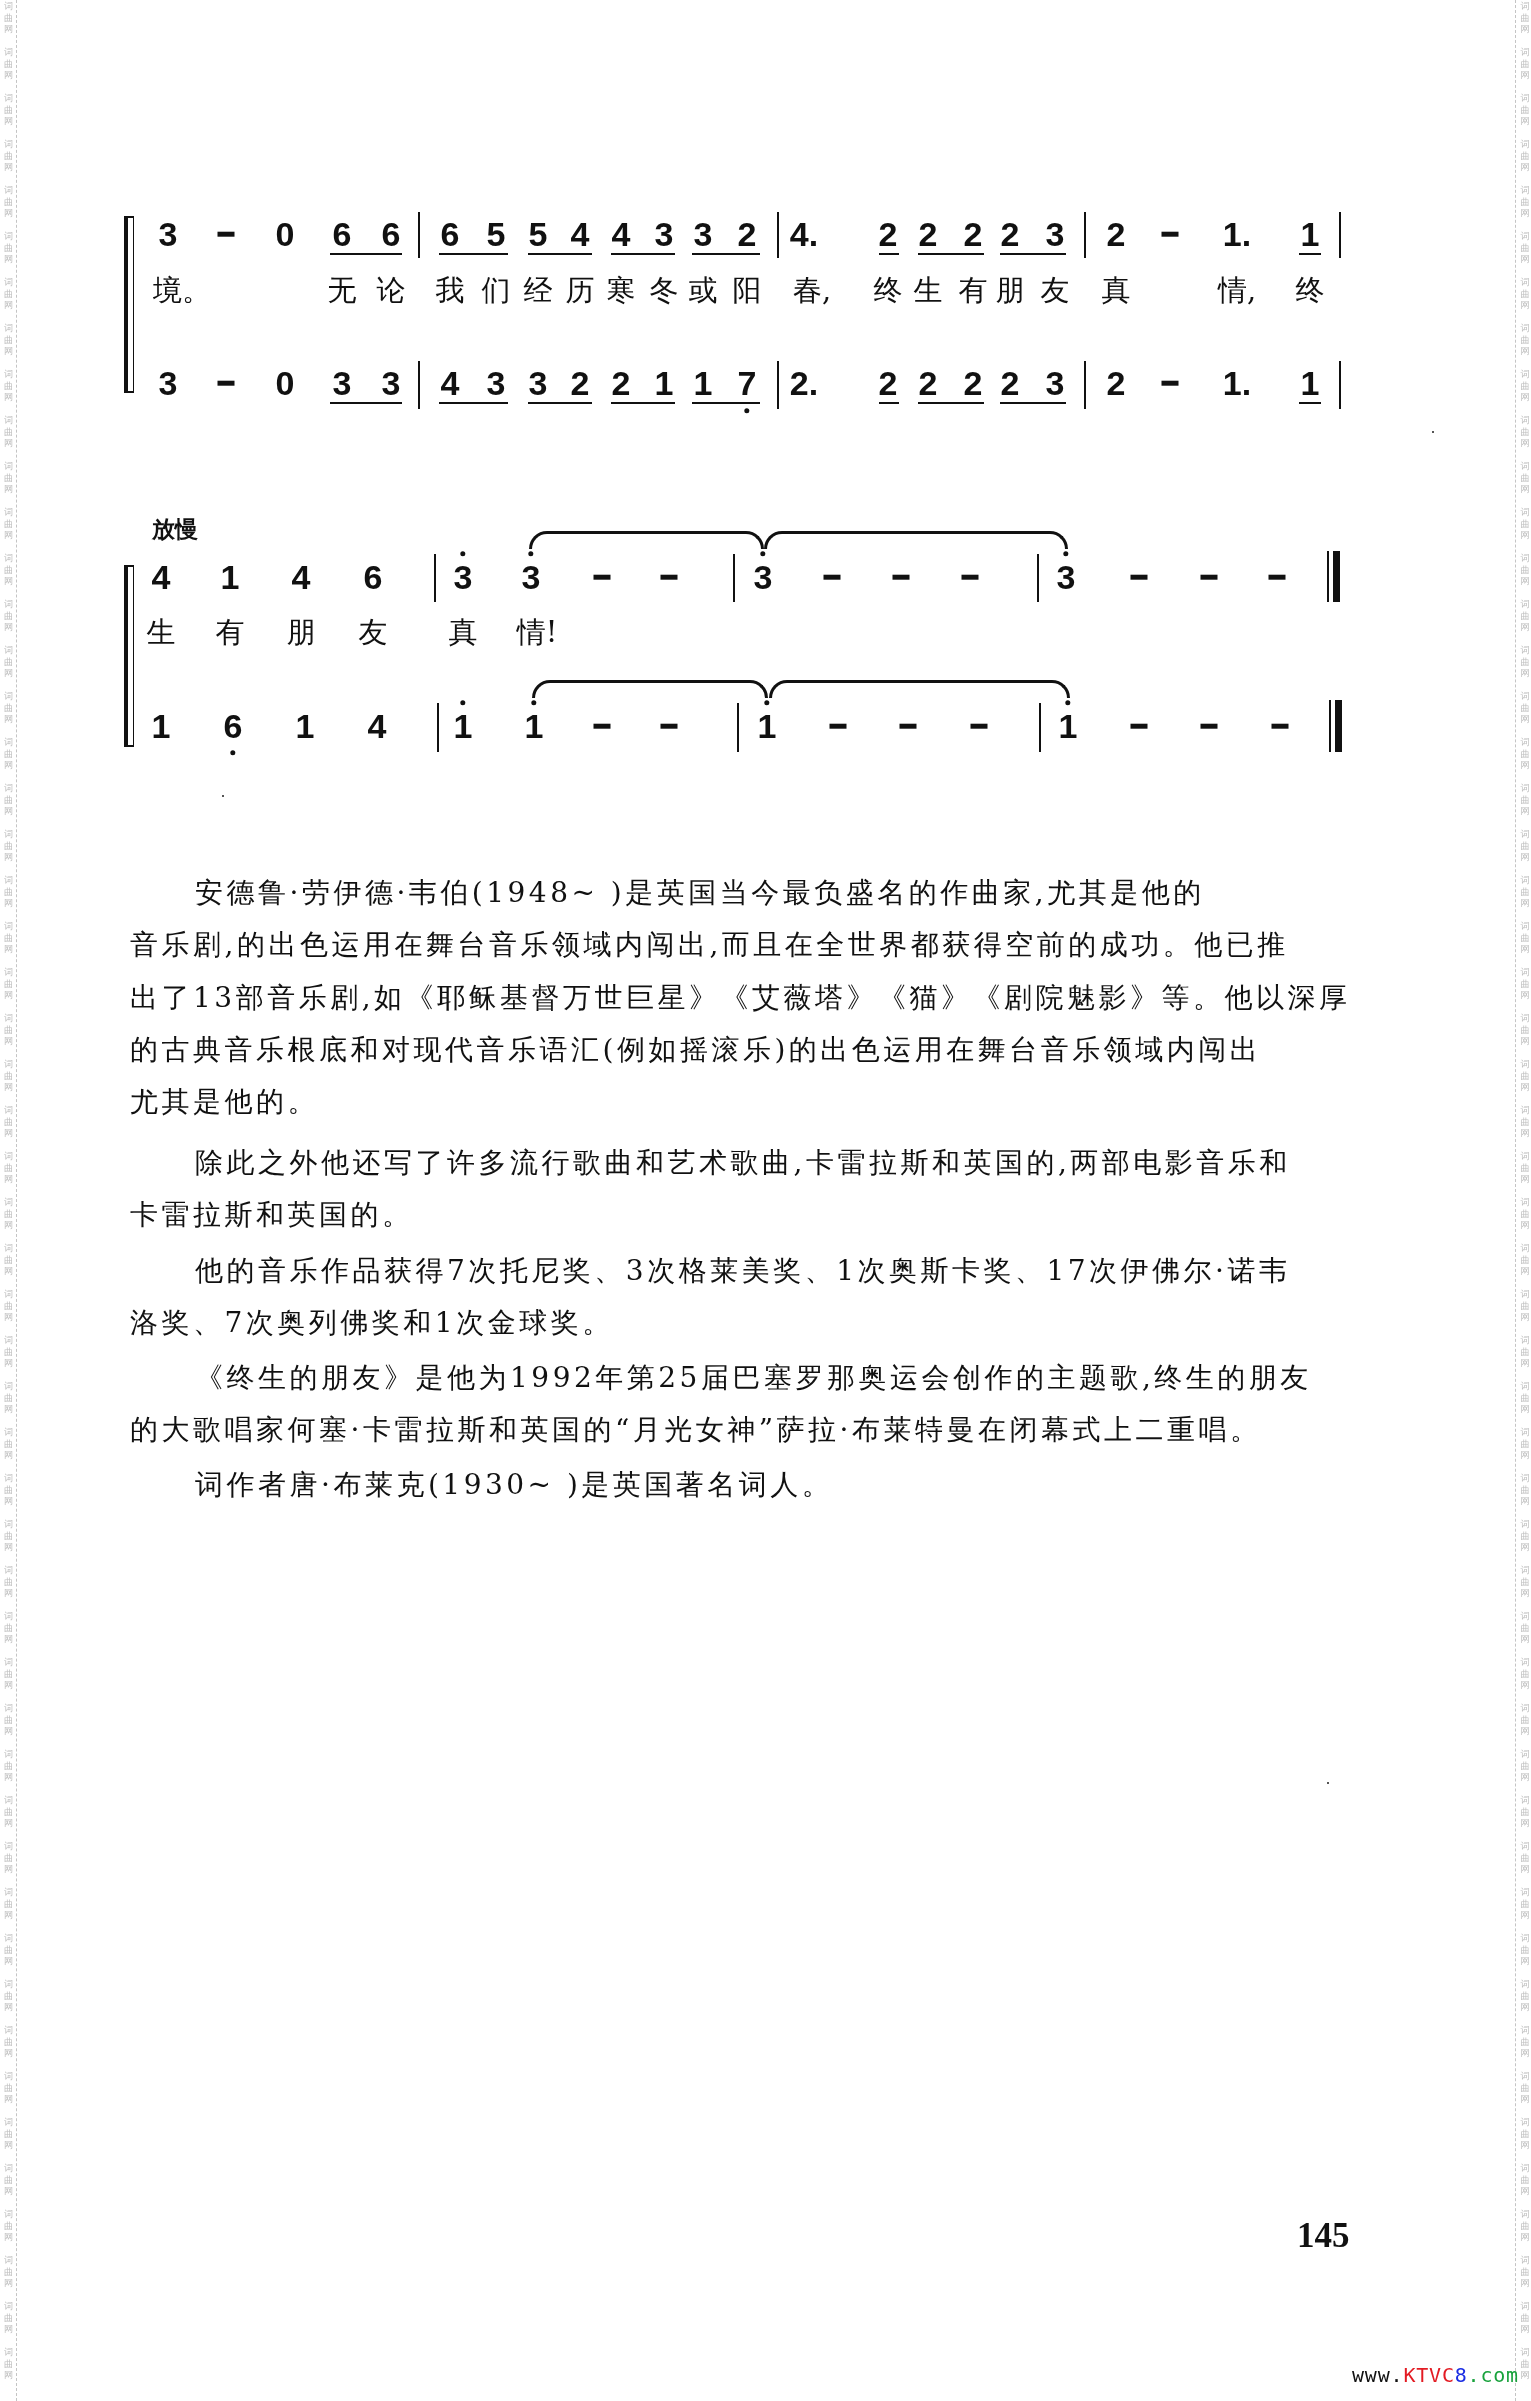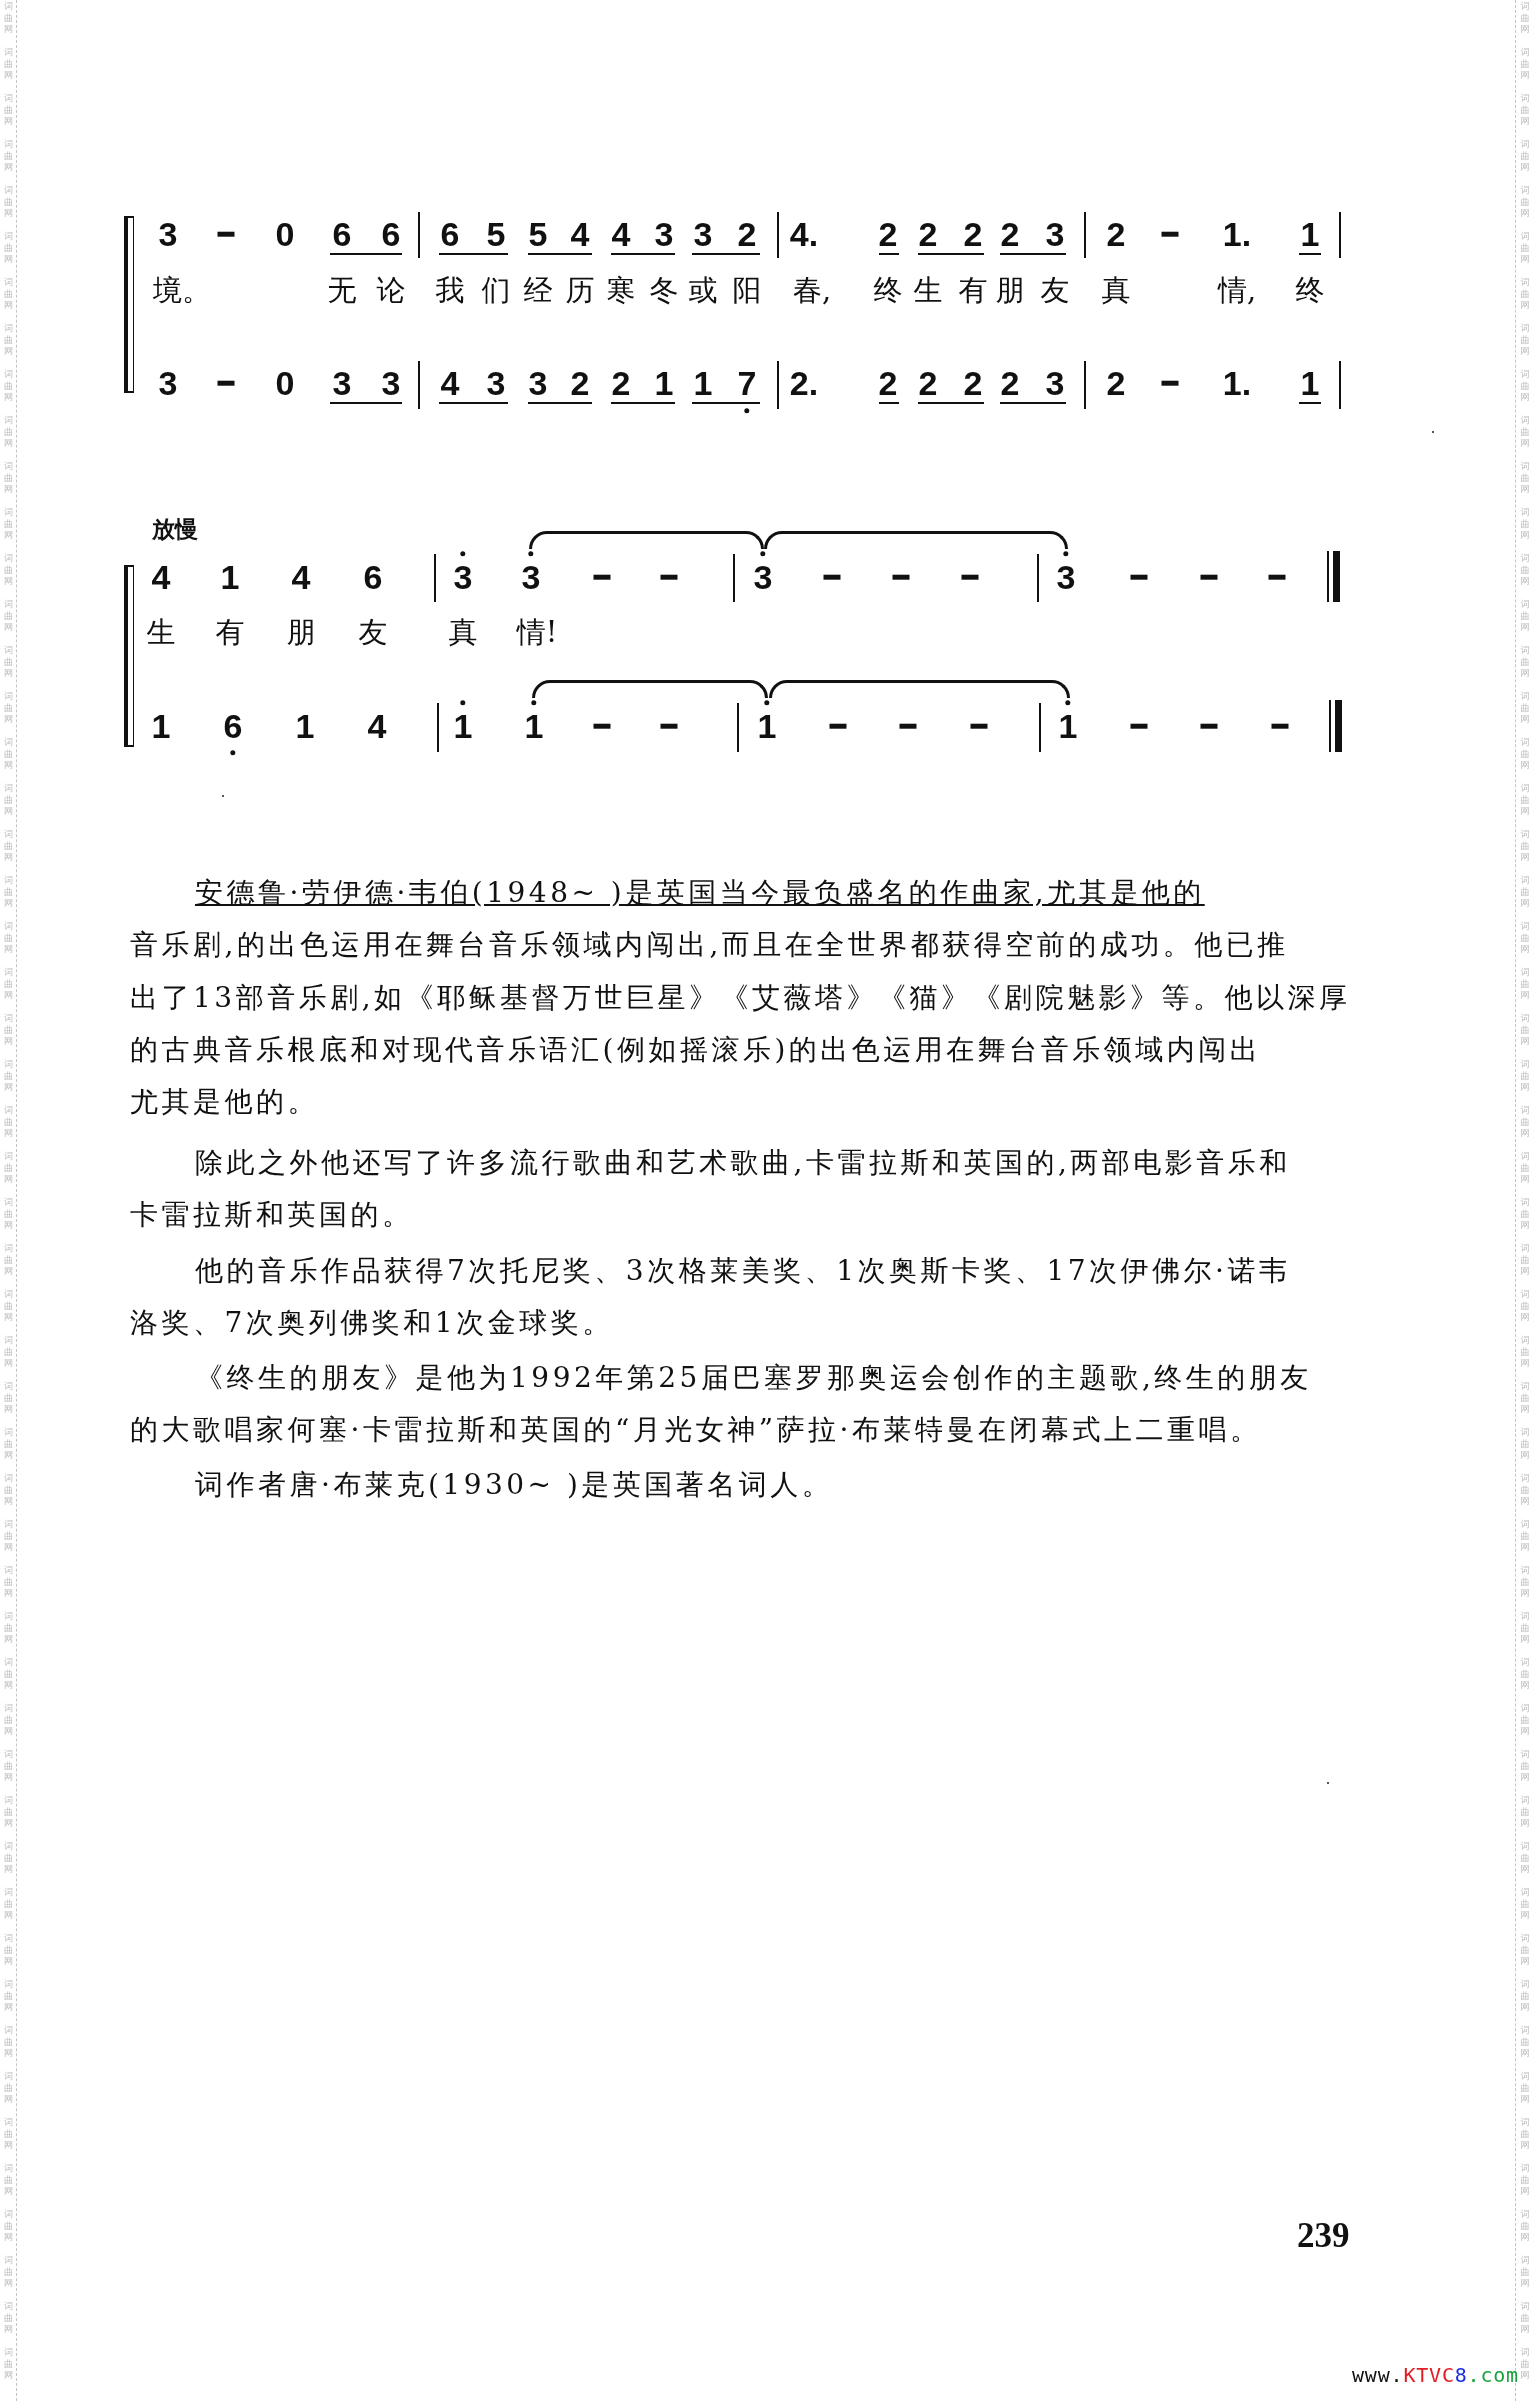--- a/index.html
+++ b/index.html
@@ -773,37 +773,37 @@
       <span class="tie" style="left:532px; top:680px; width:236px;"></span>
       <span class="tie" style="left:769px; top:680px; width:301px;"></span>
     </div>
   </div>
 
   <span class="speck" style="left:222px; top:795px;"></span>
   <span class="speck" style="left:1432px; top:431px;"></span>
   <span class="speck" style="left:1327px; top:1782px;"></span>
 
   <div>
-    <div class="para-line indent" style="top:876px;text-decoration:underline;">安德鲁·劳伊德·韦伯(1948~      )是英国当今最负盛名的作曲家,尤其是他的</div>
+    <div class="para-line indent" style="top:876px;">安德鲁·劳伊德·韦伯(1948~      )是英国当今最负盛名的作曲家,尤其是他的</div>
     <div class="para-line" style="top:928px;">音乐剧,的出色运用在舞台音乐领域内闯出,而且在全世界都获得空前的成功。他已推</div>
     <div class="para-line" style="top:981px;">出了13部音乐剧,如《耶稣基督万世巨星》《艾薇塔》《猫》《剧院魅影》等。他以深厚</div>
     <div class="para-line" style="top:1033px;">的古典音乐根底和对现代音乐语汇(例如摇滚乐)的出色运用在舞台音乐领域内闯出</div>
     <div class="para-line" style="top:1085px;">尤其是他的。</div>
 
     <div class="para-line indent" style="top:1146px;">除此之外他还写了许多流行歌曲和艺术歌曲,卡雷拉斯和英国的,两部电影音乐和</div>
     <div class="para-line" style="top:1198px;">卡雷拉斯和英国的。</div>
 
     <div class="para-line indent" style="top:1254px;">他的音乐作品获得7次托尼奖、3次格莱美奖、1次奥斯卡奖、17次伊佛尔·诺韦</div>
     <div class="para-line" style="top:1306px;">洛奖、7次奥列佛奖和1次金球奖。</div>
 
     <div class="para-line indent" style="top:1361px;">《终生的朋友》是他为1992年第25届巴塞罗那奥运会创作的主题歌,终生的朋友</div>
     <div class="para-line" style="top:1413px;">的大歌唱家何塞·卡雷拉斯和英国的“月光女神”萨拉·布莱特曼在闭幕式上二重唱。</div>
 
     <div class="para-line indent" style="top:1468px;">词作者唐·布莱克(1930~      )是英国著名词人。</div>
   </div>
 
 
-  <div class="page-number">239</div>
+  <div class="page-number">145</div>
   <div class="site-mark">
     <span>www.</span><span class="k">KTVC</span><span class="c8">8</span><span class="cm">.com</span>
   </div>
 </div>
 
 
 </body></html>

